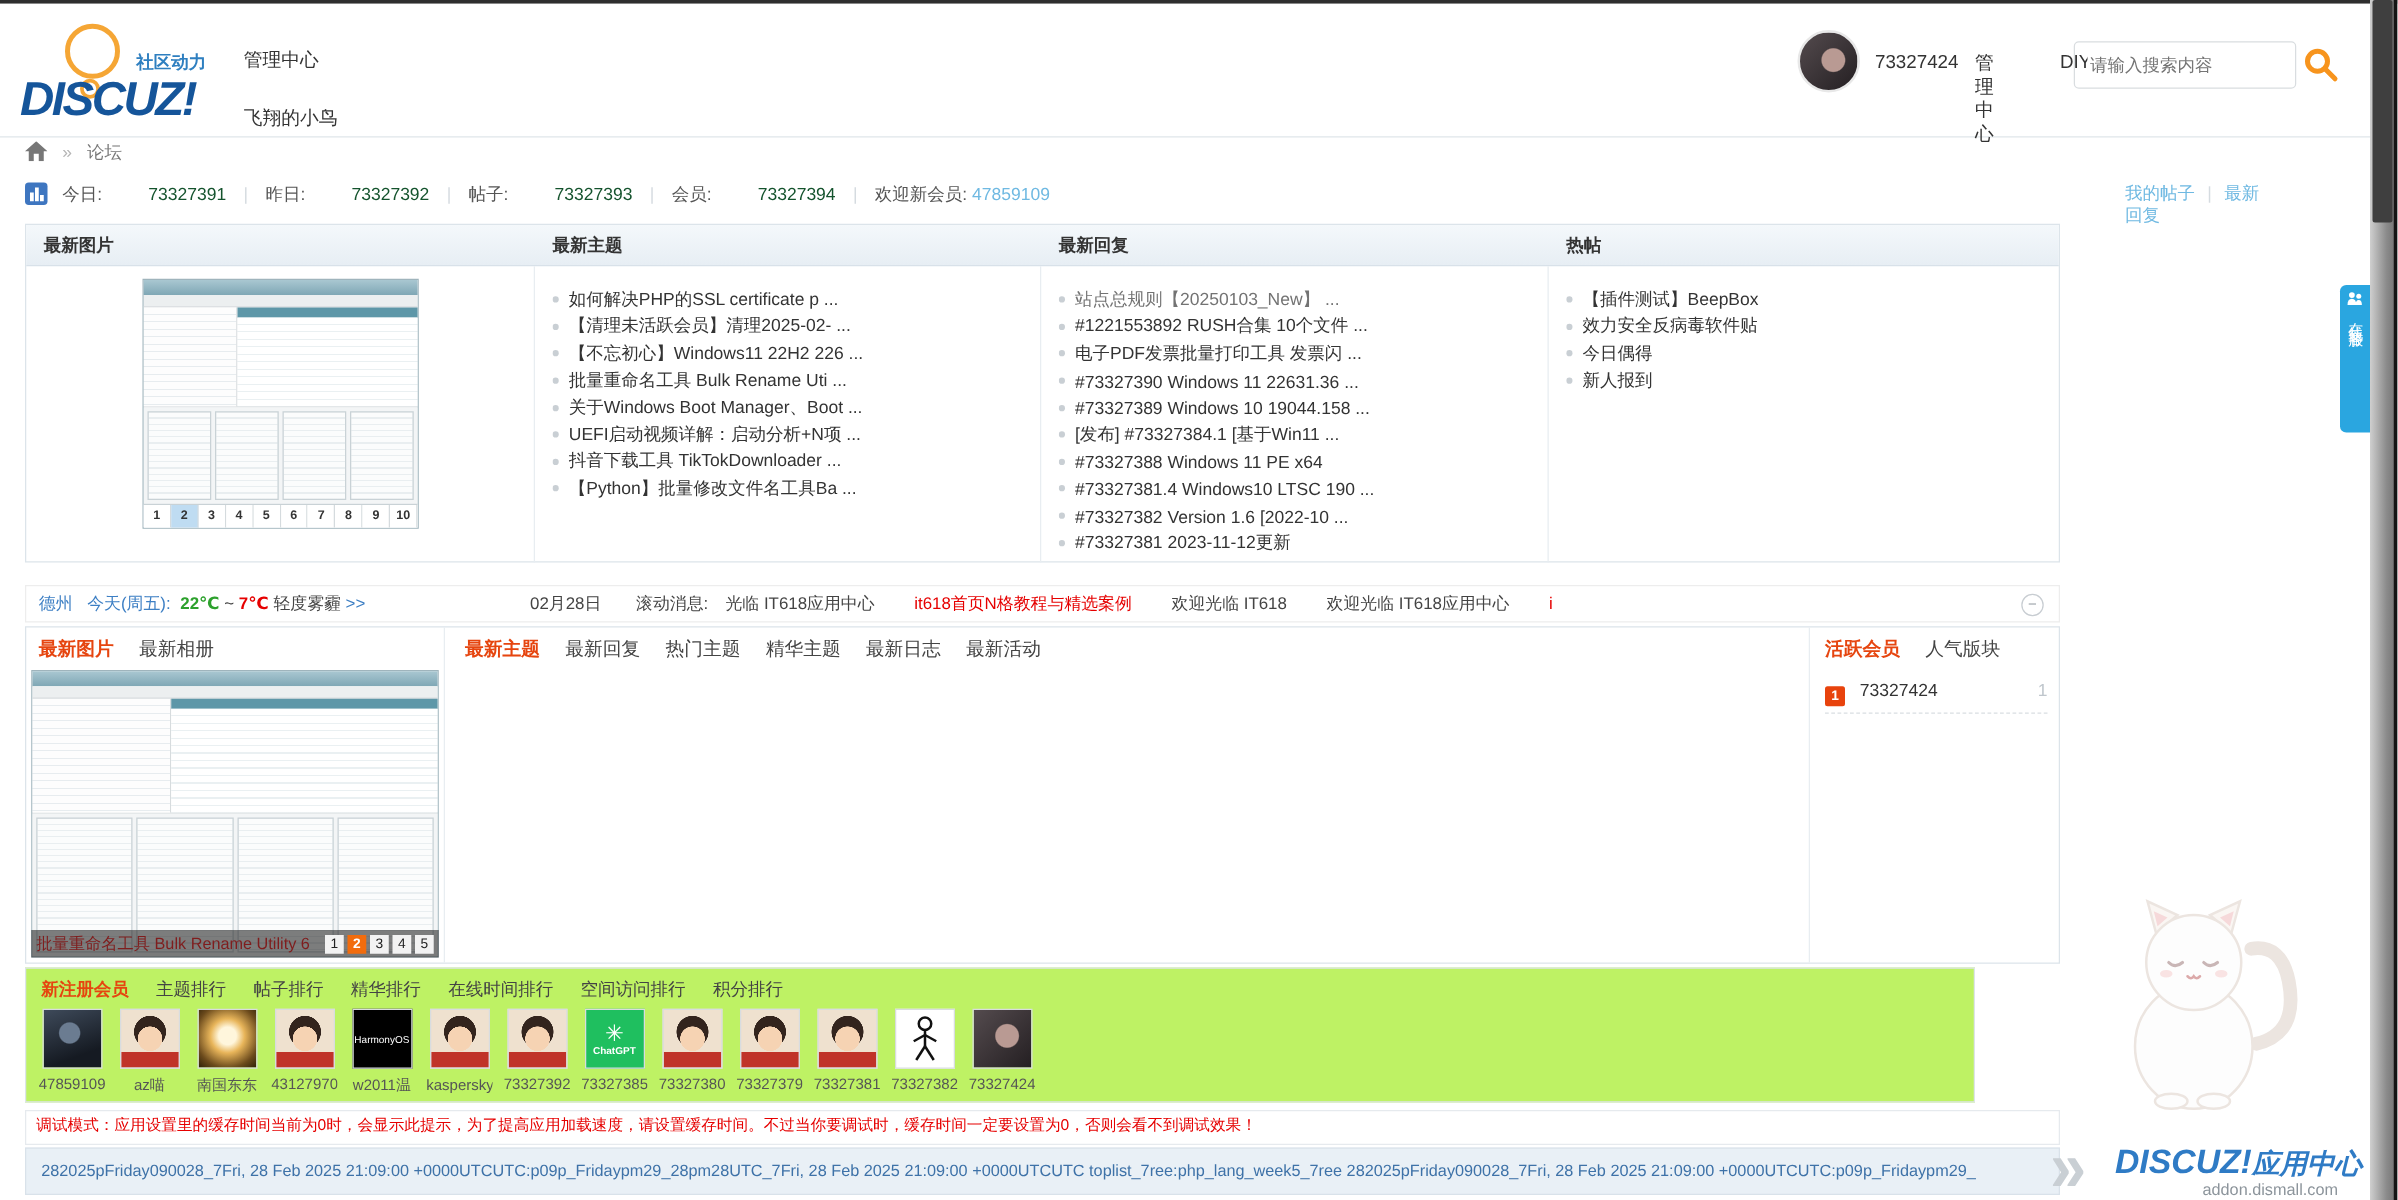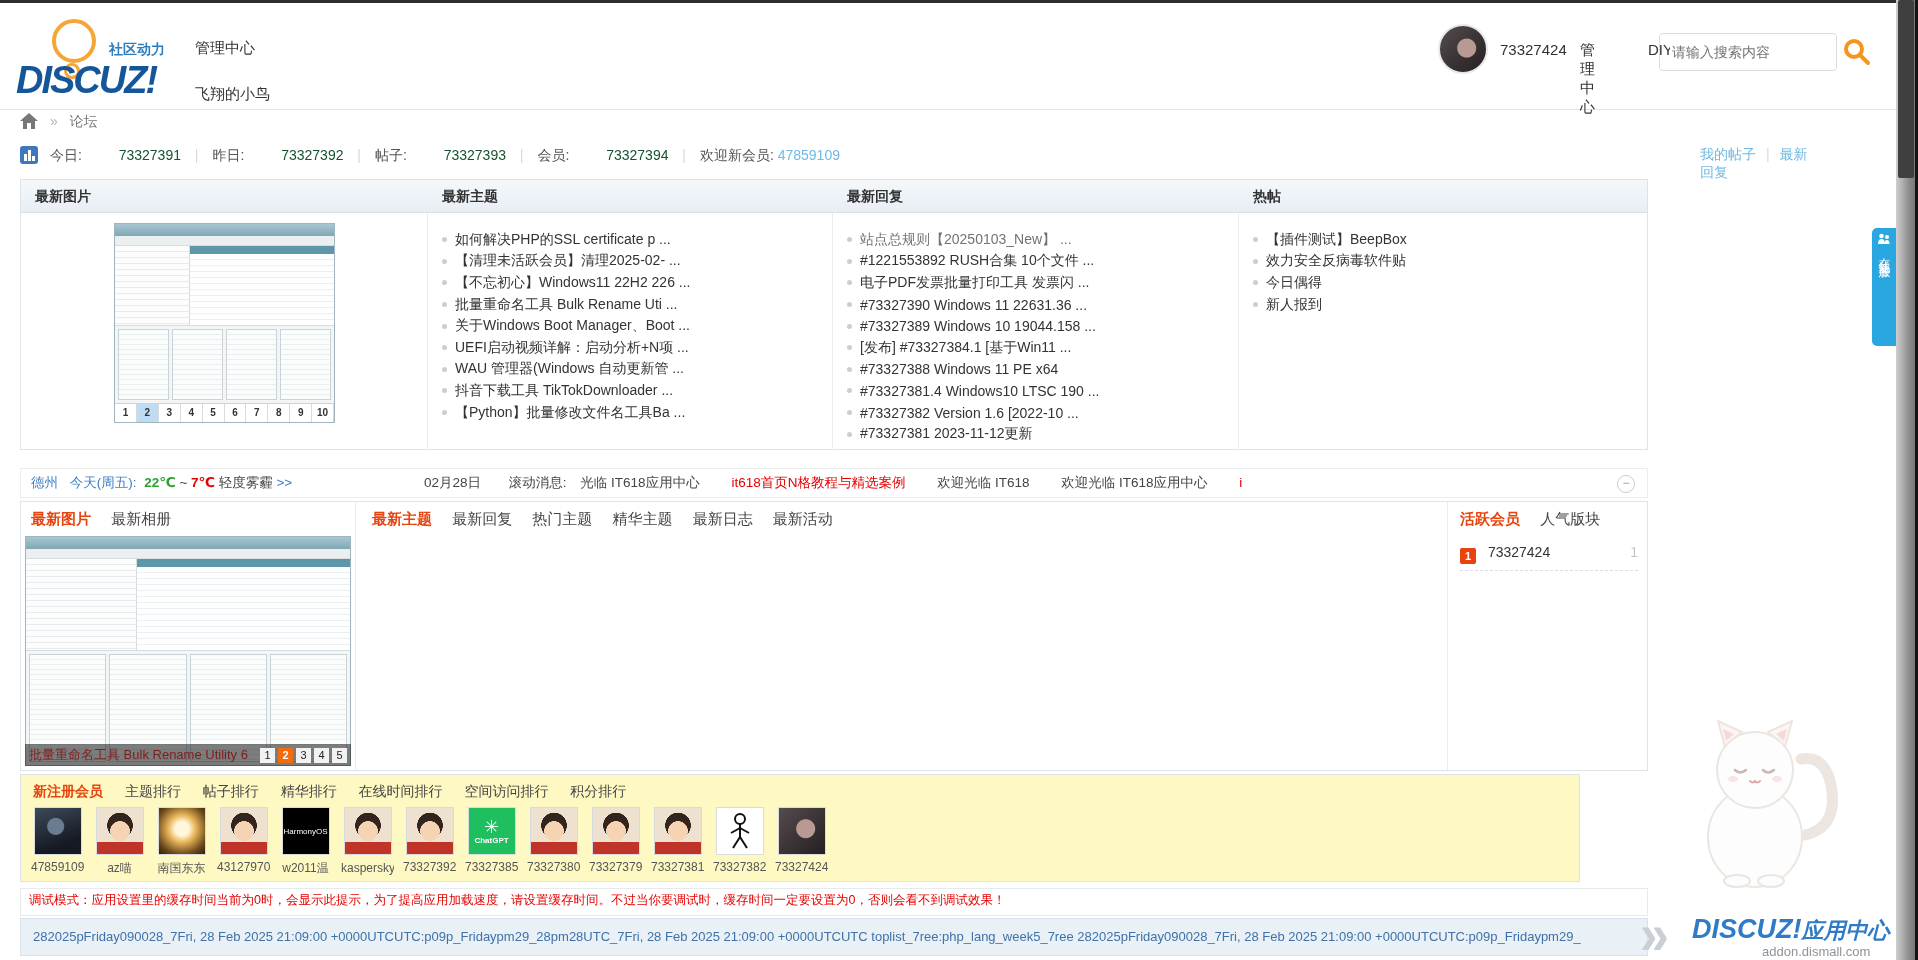--- a/index.html
+++ b/index.html
@@ -91,21 +91,21 @@
   .caption-bar .cap{color:#7f1d1d;font-size:13px;flex:1;white-space:nowrap;overflow:hidden;}
   .caption-bar .pg{width:15px;height:15px;background:#f2f2f2;color:#222;font-size:11px;line-height:15px;text-align:center;margin-left:3px;cursor:pointer;}
   .caption-bar .pg.on{background:#F26C0D;color:#fff;font-weight:700;}
   .s2-mid{position:absolute;left:335px;top:0;width:1092px;height:268px;border-right:1px solid #e8edf1;box-sizing:border-box;}
   .s2-right{position:absolute;left:1427px;top:0;width:201px;height:268px;}
   .member-row{position:absolute;left:12px;top:42px;width:178px;height:26px;border-bottom:1px dashed #d9dee2;font-size:14px;}
   .rank-badge{display:inline-block;width:16px;height:16px;background:#E8430D;border-radius:2px;color:#fff;font-size:11px;font-weight:700;
       text-align:center;line-height:16px;vertical-align:-3px;margin-right:8px;}
   .member-row .cnt{float:right;color:#bfc6cc;}
   
-  .members{position:absolute;top:774px;left:20px;width:1560px;height:108px;border:1px solid #dce4ea;box-sizing:border-box;background:#fef9c3;}
+  .members{position:absolute;top:774px;left:20px;width:1560px;height:108px;border:1px solid #dce4ea;box-sizing:border-box;background:#bef264;}
   .mtabs{position:absolute;left:12px;top:8px;font-size:14px;white-space:nowrap;}
   .mtabs .tab{margin-right:18px;}
   .avatars{position:absolute;left:10px;top:32px;display:flex;gap:9px;}
   .acell{width:53px;text-align:center;cursor:pointer;}
   .avatar{width:48px;height:48px;margin:0 auto;border:1px solid #d8dcdf;box-sizing:border-box;position:relative;overflow:hidden;}
   .aname{font-size:12px;color:#555;margin-top:5px;white-space:nowrap;overflow:hidden;}
   .av-photo{background:radial-gradient(circle at 45% 40%, #6b7c91 0 8px, transparent 9px),linear-gradient(160deg,#3e4a5a,#151a22 75%);}
   .av-boy{background:
       radial-gradient(circle 10px at 50% 50%, #F6D3B3 97%, transparent),
       radial-gradient(circle 13px at 50% 38%, #33241d 97%, transparent),
@@ -263,24 +263,20 @@
         <li>
             <i class="dot"></i>
             <span>关于Windows Boot Manager、Boot ...</span>
           </li>
         <li>
             <i class="dot"></i>
             <span>UEFI启动视频详解：启动分析+N项 ...</span>
           </li>
         <li>
             <i class="dot"></i>
-            <span>WAU 管理器(Windows 自动更新管 ...</span>
-          </li>
-        <li>
-            <i class="dot"></i>
             <span>抖音下载工具 TikTokDownloader ...</span>
           </li>
         <li>
             <i class="dot"></i>
             <span>【Python】批量修改文件名工具Ba ...</span>
           </li>
       </ul>
     </div>
     <div class="colC">
       <ul class="plist">

